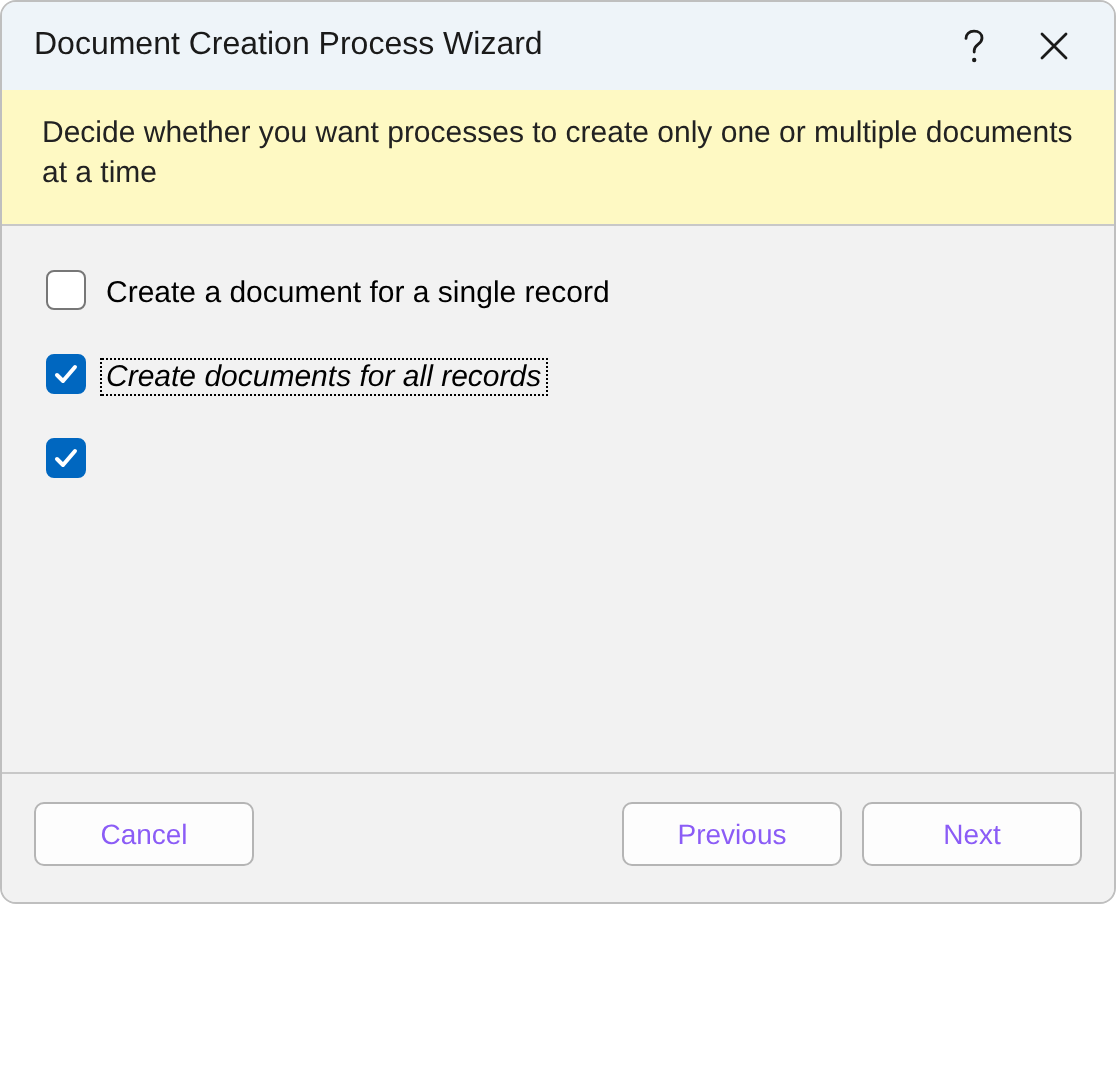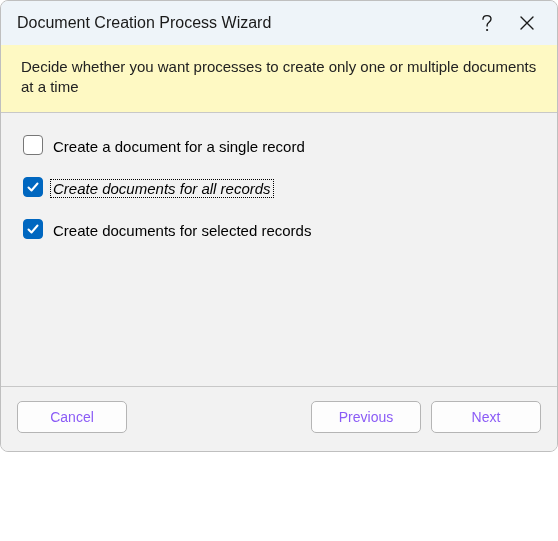--- a/index.html
+++ b/index.html
@@ -150,21 +150,20 @@
       </div>
       <span class="opt-label focused">Create documents for all records</span>
     </div>
 
     <div class="option-row">
       <div class="checkbox checked">
         <svg width="14" height="14" viewBox="0 0 14 14">
             <path d="M2.5 7.5 L5.5 10.5 L11.5 3.5" stroke="#fff" stroke-width="2" fill="none" stroke-linecap="round" stroke-linejoin="round"></path>
           </svg>
       </div>
-      <span class="opt-label">Create documents for selected records</span>
     </div>
 
   </div>
 
   <div class="footer">
     <div class="btn cancel">Cancel</div>
     <div class="spacer"></div>
     <div class="btn">Previous</div>
     <div class="btn">Next</div>
   </div>

